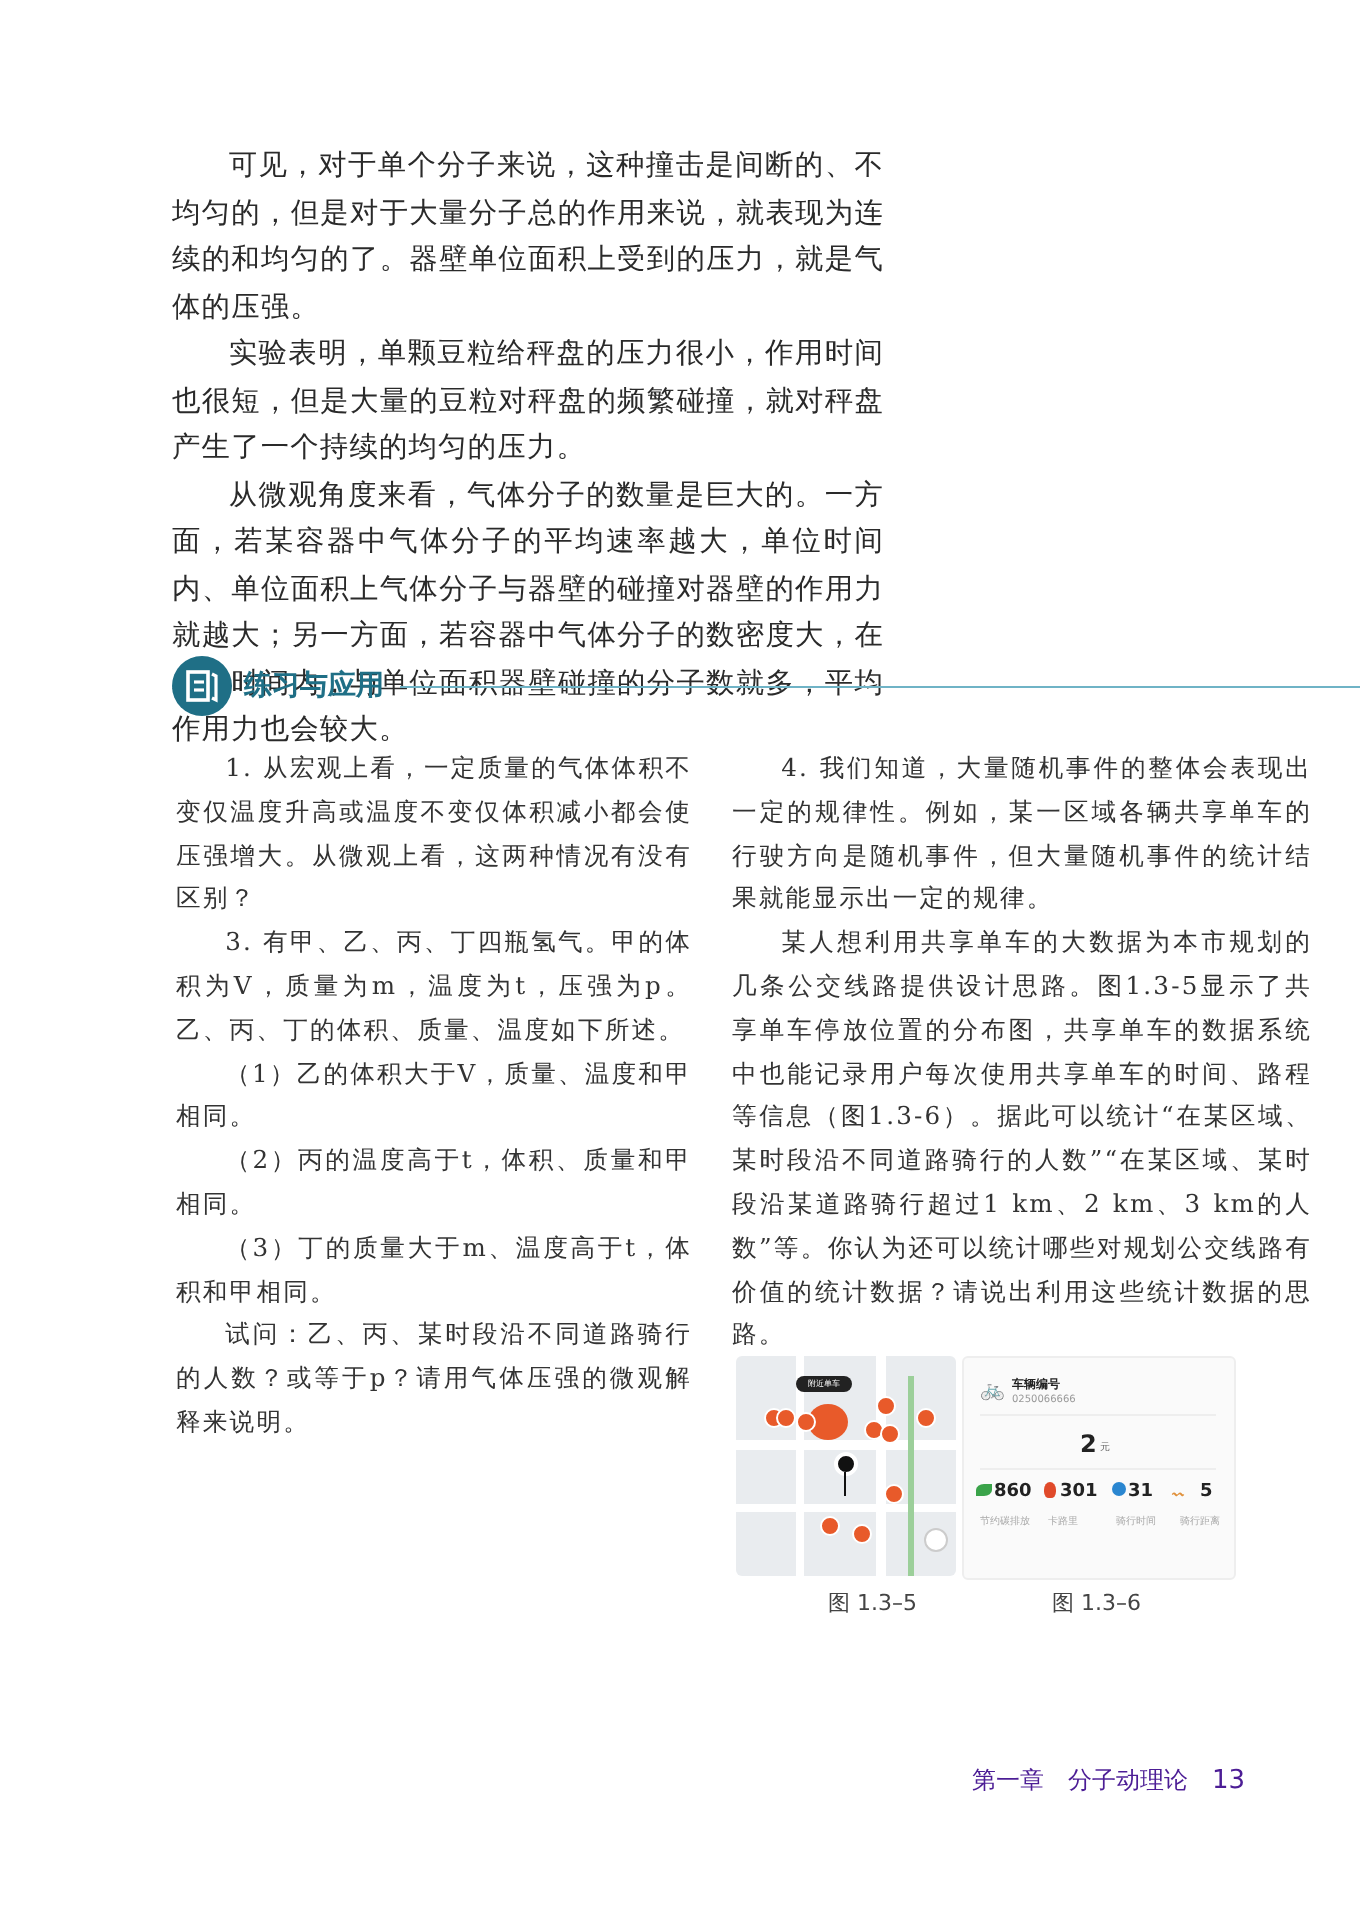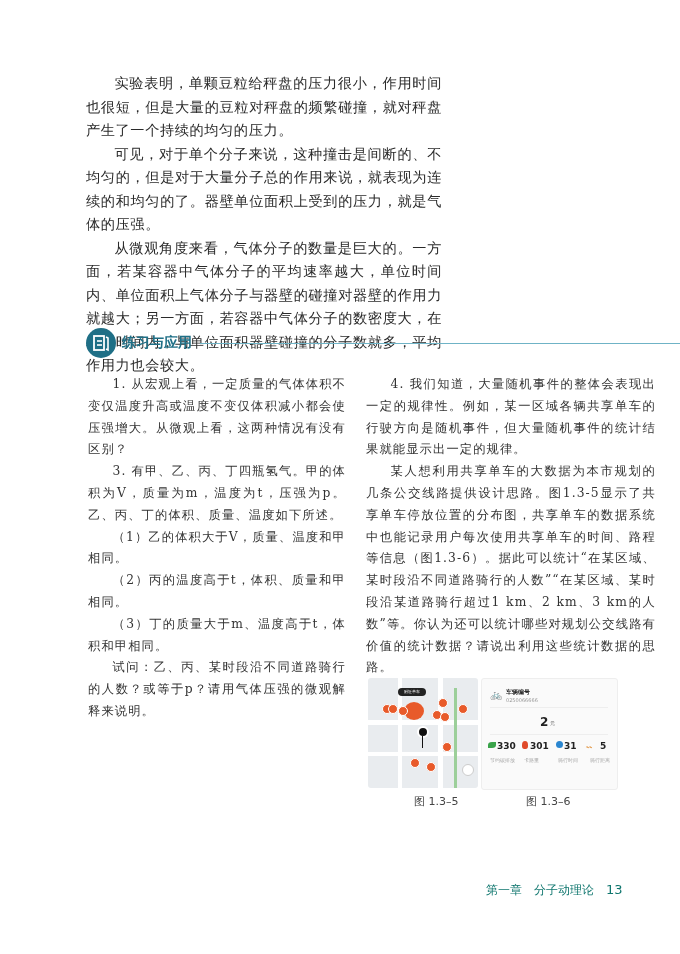--- a/index.html
+++ b/index.html
@@ -12,33 +12,33 @@
   .section-title { margin-left:6px; font-family:"DejaVu Sans","Liberation Sans",sans-serif; font-weight:bold; font-size:14px; color:#1f6f86; }
   .section-line { flex:1; height:1px; background:#6fb3c6; margin-left:8px; }
   .col { position:absolute; top:374px; font-size:12.3px; line-height:21.8px; letter-spacing:1.1px; color:#333; }
   .col p { margin:0; text-indent:2em; text-align:justify; }
   .col-left { left:88px; width:258px; }
   .col-right { left:366px; width:290px; }
   .fig { position:absolute; top:678px; }
   .fig1 { left:368px; width:110px; height:110px; background:#e9ecef; border-radius:3px; overflow:hidden; }
   .fig2 { left:481px; width:135px; height:110px; background:#fafafa; border:1px solid #eee; border-radius:3px; }
   .caption { position:absolute; top:794px; font-size:11px; color:#444; font-family:"DejaVu Sans","Liberation Sans",sans-serif; }
-  .footer { position:absolute; left:486px; top:882px; font-size:12px; color:#0f766e; font-family:"DejaVu Sans","Liberation Sans",sans-serif; }
+  .footer { position:absolute; left:486px; top:882px; font-size:12px; color:#4c1d95; font-family:"DejaVu Sans","Liberation Sans",sans-serif; }
   .footer .pg { margin-left:12px; font-size:13px; }
   .road { position:absolute; background:#ffffff; }
   .dot { position:absolute; width:8px; height:8px; border-radius:50%; background:#e85a2a; border:1px solid #fff; }
   .stat { position:absolute; top:62px; font-family:"DejaVu Sans","Liberation Sans",sans-serif; font-size:9px; font-weight:bold; color:#222; }
   .stat-label { position:absolute; top:78px; font-size:5px; color:#aaa; font-family:"DejaVu Sans",sans-serif; }
 </style>
 </head>
 <body>
 
 <div class="intro">
+  <p>可见，对于单个分子来说，这种撞击是间断的、不均匀的，但是对于大量分子总的作用来说，就表现为连续的和均匀的了。器壁单位面积上受到的压力，就是气体的压强。</p>
   <p>实验表明，单颗豆粒给秤盘的压力很小，作用时间也很短，但是大量的豆粒对秤盘的频繁碰撞，就对秤盘产生了一个持续的均匀的压力。</p>
-  <p>可见，对于单个分子来说，这种撞击是间断的、不均匀的，但是对于大量分子总的作用来说，就表现为连续的和均匀的了。器壁单位面积上受到的压力，就是气体的压强。</p>
   <p>从微观角度来看，气体分子的数量是巨大的。一方面，若某容器中气体分子的平均速率越大，单位时间内、单位面积上气体分子与器壁的碰撞对器壁的作用力就越大；另一方面，若容器中气体分子的数密度大，在单位时间内，与单位面积器壁碰撞的分子数就多，平均作用力也会较大。</p>
 </div>
 
 <div class="section-head">
   <div class="section-icon">
     <svg width="20" height="20" viewBox="0 0 20 20">
       <rect x="3" y="3" width="10" height="14" fill="none" stroke="#fff" stroke-width="1.8"></rect>
       <line x1="6" y1="8" x2="11" y2="8" stroke="#fff" stroke-width="1.6"></line>
       <line x1="6" y1="12" x2="11" y2="12" stroke="#fff" stroke-width="1.6"></line>
       <path d="M15 4 L17 5 L17 17 L15 16" fill="none" stroke="#fff" stroke-width="1.6"></path>
@@ -88,21 +88,21 @@
 
 <div class="fig fig2">
   <div style="position:absolute;left:8px;top:10px;font-size:10px;color:#c0392b;">🚲</div>
   <div style="position:absolute;left:24px;top:9px;font-size:6px;font-weight:bold;font-family:'DejaVu Sans',sans-serif;color:#222;">车辆编号</div>
   <div style="position:absolute;left:24px;top:18px;font-size:5px;font-family:'DejaVu Sans',sans-serif;color:#999;">0250066666</div>
   <div style="position:absolute;left:8px;top:28px;width:118px;height:1px;background:#eee;"></div>
   <div style="position:absolute;left:58px;top:36px;font-size:12px;font-weight:bold;font-family:'DejaVu Sans',sans-serif;color:#222;">2</div>
   <div style="position:absolute;left:68px;top:41px;font-size:5px;font-family:'DejaVu Sans',sans-serif;color:#666;">元</div>
   <div style="position:absolute;left:8px;top:55px;width:118px;height:1px;background:#eee;"></div>
   <div style="position:absolute;left:6px;top:63px;width:8px;height:6px;background:#3aa34a;border-radius:50% 0;"></div>
-  <div class="stat" style="left:15px;">330</div>
+  <div class="stat" style="left:15px;">860</div>
   <div class="stat-label" style="left:8px;">节约碳排放</div>
   <div style="position:absolute;left:40px;top:62px;width:6px;height:8px;background:#e04a2a;border-radius:50% 50% 40% 40%;"></div>
   <div class="stat" style="left:48px;">301</div>
   <div class="stat-label" style="left:42px;">卡路里</div>
   <div style="position:absolute;left:74px;top:62px;width:7px;height:7px;background:#2a86d0;border-radius:50%;"></div>
   <div class="stat" style="left:82px;">31</div>
   <div class="stat-label" style="left:76px;">骑行时间</div>
   <div style="position:absolute;left:104px;top:63px;font-size:6px;color:#e0903a;">〰</div>
   <div class="stat" style="left:118px;">5</div>
   <div class="stat-label" style="left:108px;">骑行距离</div>

